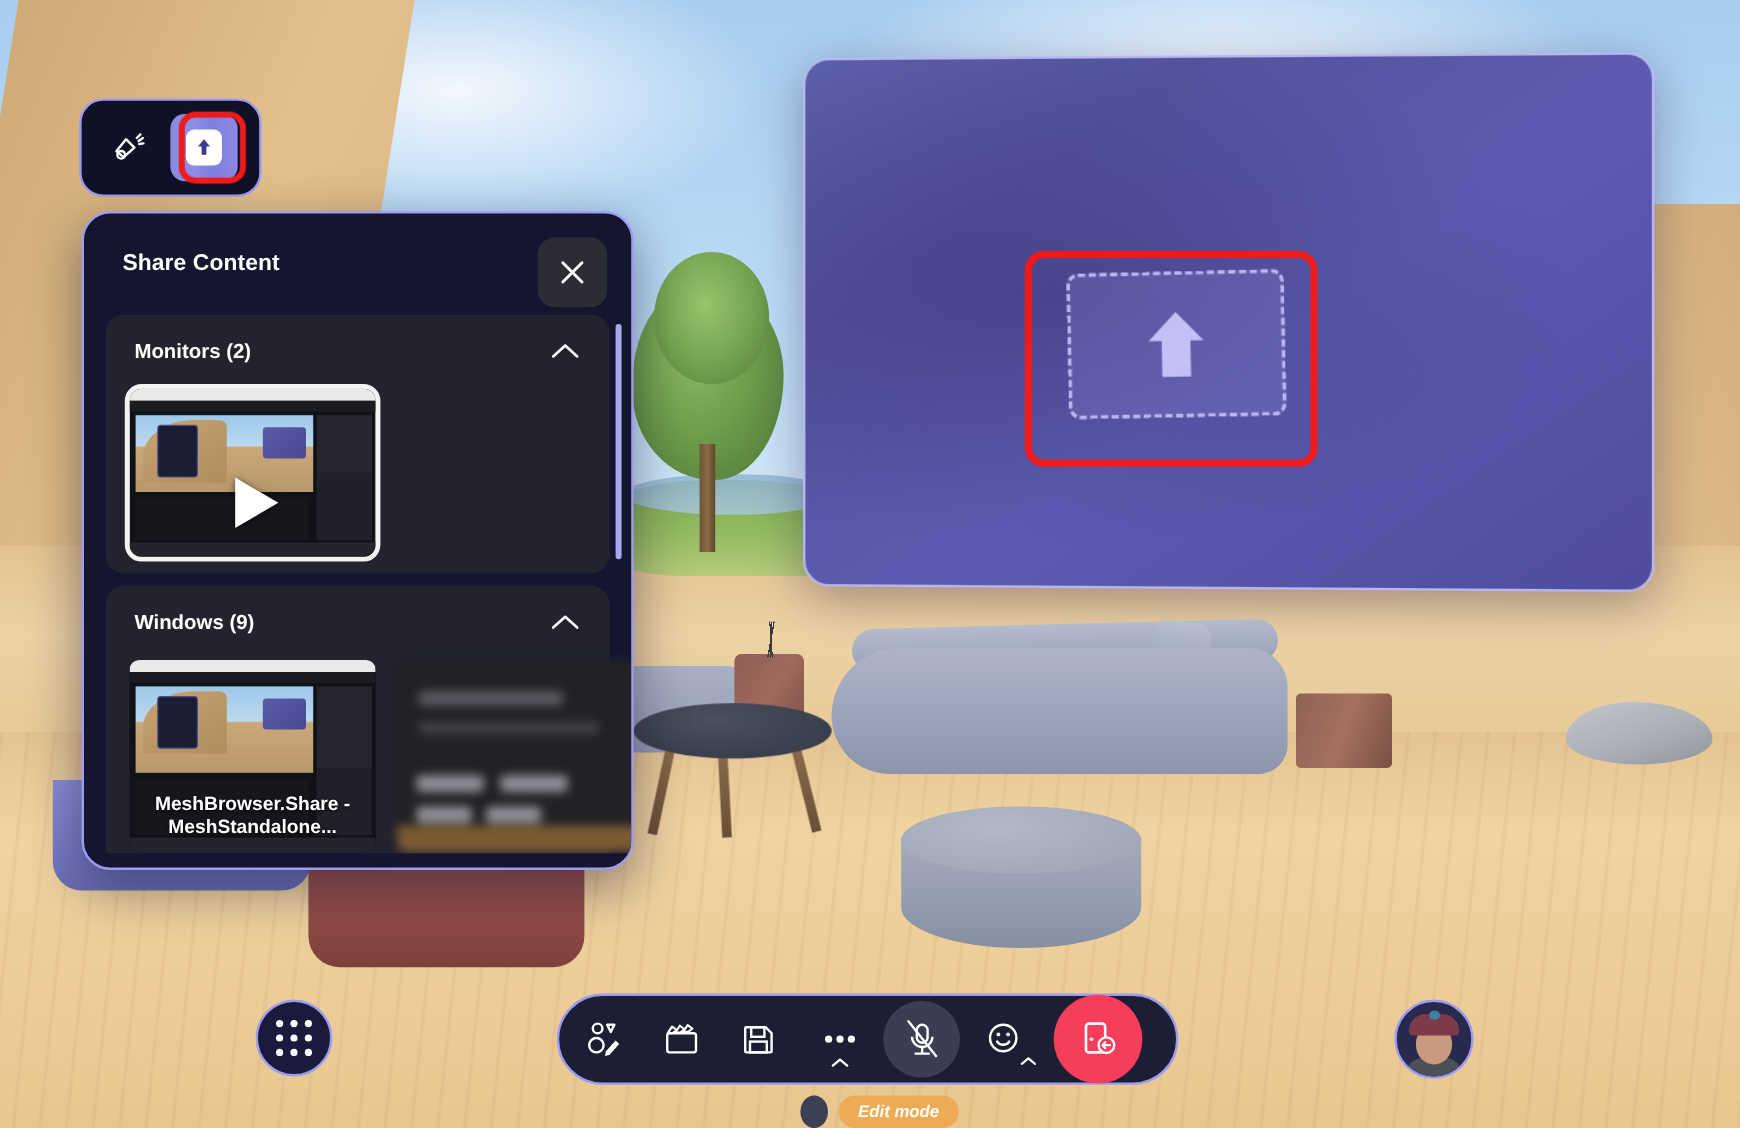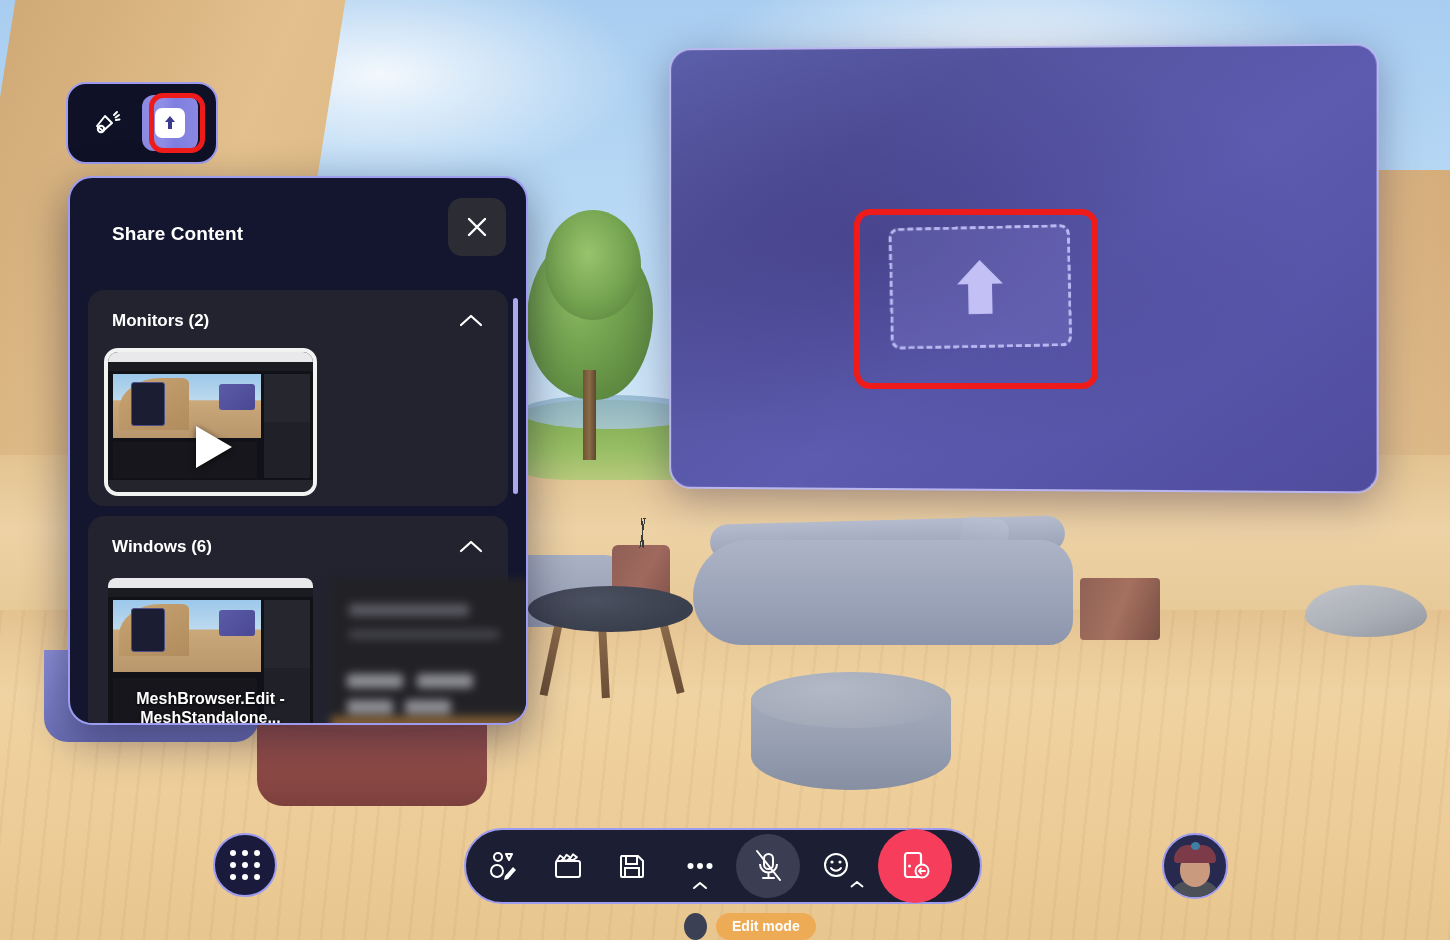--- a/index.html
+++ b/index.html
@@ -226,23 +226,23 @@
     width: 460px; height: 549px;
     background: #141630;
     border: 2px solid #9d9cf0;
     border-radius: 24px;
     overflow: hidden;
     z-index: 45;
     box-shadow: 0 14px 44px rgba(10,10,40,.45);
   }
   #panel-header {
     position: relative;
-    height: 112px;
+    height: 84px;
     display: flex; align-items: center;
-    padding: 0 24px 0 42px;
+    padding: 0 24px 0 32px;
   }
   #panel-title {
     font-size: 19px; font-weight: bold; color: #ffffff;
     letter-spacing: .1px;
   }
   #close-btn {
     position: absolute; right: 20px; top: 20px;
     width: 58px; height: 58px;
     background: #2c2c34;
     border-radius: 14px;
@@ -362,22 +362,22 @@
   .bt-item.grouped { width: 72px; }
   .bt-item .chev { position:absolute; bottom: 8px; left: 50%; transform: translateX(-50%); }
   .bt-item.mic { background: #3b3d52; }
   .bt-item.leave {
     width: 74px; height: 74px;
     background: #f73d5c;
     margin-left: 6px;
   }
 
   #edit-mode-wrap {
-    position: absolute; left: 684px; top: 913px;
-    display: flex; align-items: center; gap: 9px; z-index: 40;
+    position: absolute; left: 667px; top: 913px;
+    display: flex; align-items: center; gap: 9px; z-index: 40; font-style: italic;
   }
   #edit-toggle {
     width: 23px; height: 27px; border-radius: 50%;
     background: #3b4055; cursor: pointer;
   }
   #edit-mode-pill {
     background: #eeab55;
     color: #ffffff;
     font-weight: bold; font-size: 14px;
     padding: 5px 16px 6px 16px;
@@ -492,41 +492,41 @@
               <div class="cap-console"></div>
               <div class="cap-taskbar"></div>
             </div>
             <div class="play-tri"></div>
           </div>
         </div>
       </div>
 
       <div class="section">
         <div class="section-header">
-          <span class="section-title">Windows (6)</span>
+          <span class="section-title">Windows (9)</span>
           <svg width="26" height="16" viewBox="0 0 26 16">
             <path d="M3 12 L13 3 L23 12" stroke="#fff" stroke-width="2.2" fill="none" stroke-linecap="round" stroke-linejoin="round"></path>
           </svg>
         </div>
         <div class="thumb-row">
           <div class="thumb" style="height:160px">
             <div class="cap">
               <div class="cap-titlebar"></div>
               <div class="cap-toolbar"></div>
               <div class="cap-view" style="height:72px">
                   <div class="cap-arch"></div>
                   <div class="cap-mini-panel"></div>
                   <div class="cap-board"></div>
                 </div>
               <div class="cap-rightpane"></div>
               <div class="cap-hier"></div>
               <div class="cap-console" style="top:100px"></div>
               <div class="cap-taskbar"></div>
             </div>
-            <div class="thumb-label">MeshBrowser.Edit - MeshStandalone...</div>
+            <div class="thumb-label">MeshBrowser.Share - MeshStandalone...</div>
           </div>
           <div class="thumb thumb-blur" style="height:160px; background:#1b1b1f;">
             <div class="cap" style="background:#222226">
               <div style="position:absolute;left:18px;top:26px;width:120px;height:12px;background:#5a5a62;border-radius:4px;"></div>
               <div style="position:absolute;left:18px;top:52px;width:150px;height:9px;background:#44444c;border-radius:4px;"></div>
               <div style="position:absolute;left:16px;top:96px;width:56px;height:14px;background:#8d8d95;border-radius:4px;"></div>
               <div style="position:absolute;left:86px;top:96px;width:56px;height:14px;background:#8d8d95;border-radius:4px;"></div>
               <div style="position:absolute;left:16px;top:122px;width:46px;height:14px;background:#8d8d95;border-radius:4px;"></div>
               <div style="position:absolute;left:74px;top:122px;width:46px;height:14px;background:#8d8d95;border-radius:4px;"></div>
               <div style="position:absolute;left:0;right:0;bottom:0;height:22px;background:#7b5a32;"></div>

